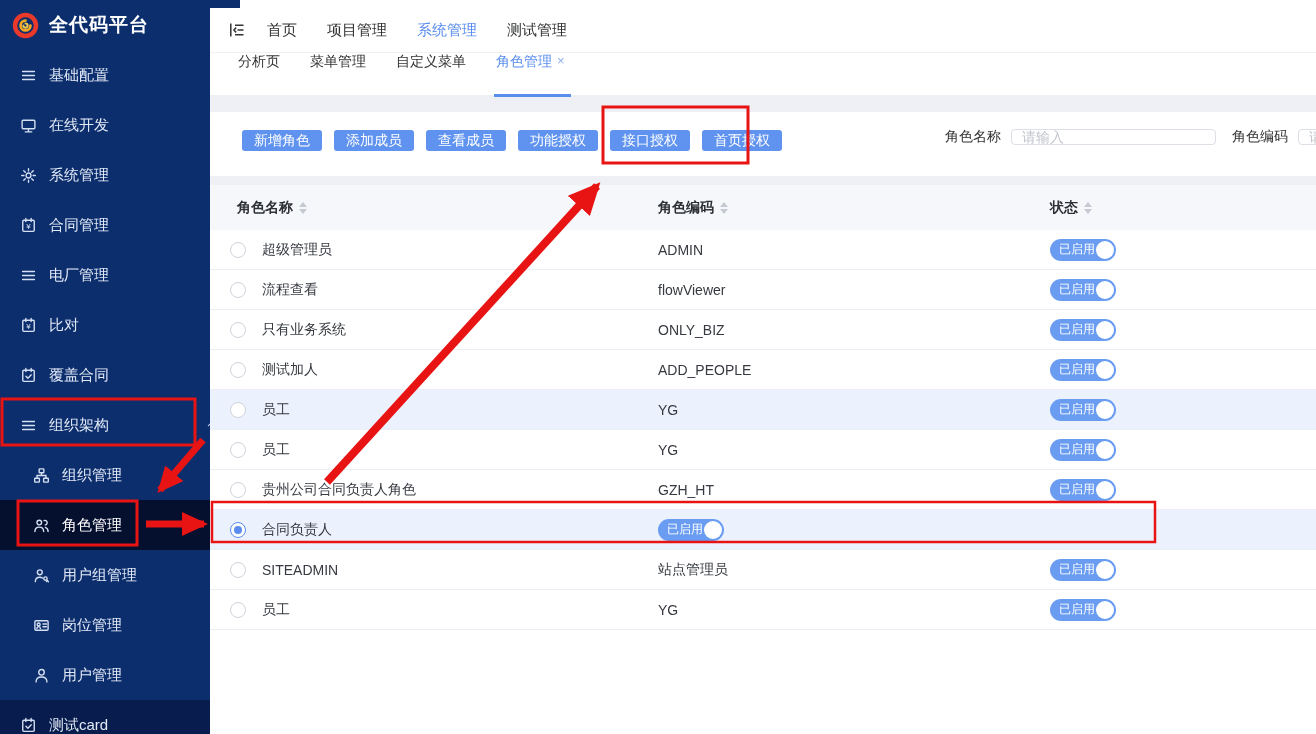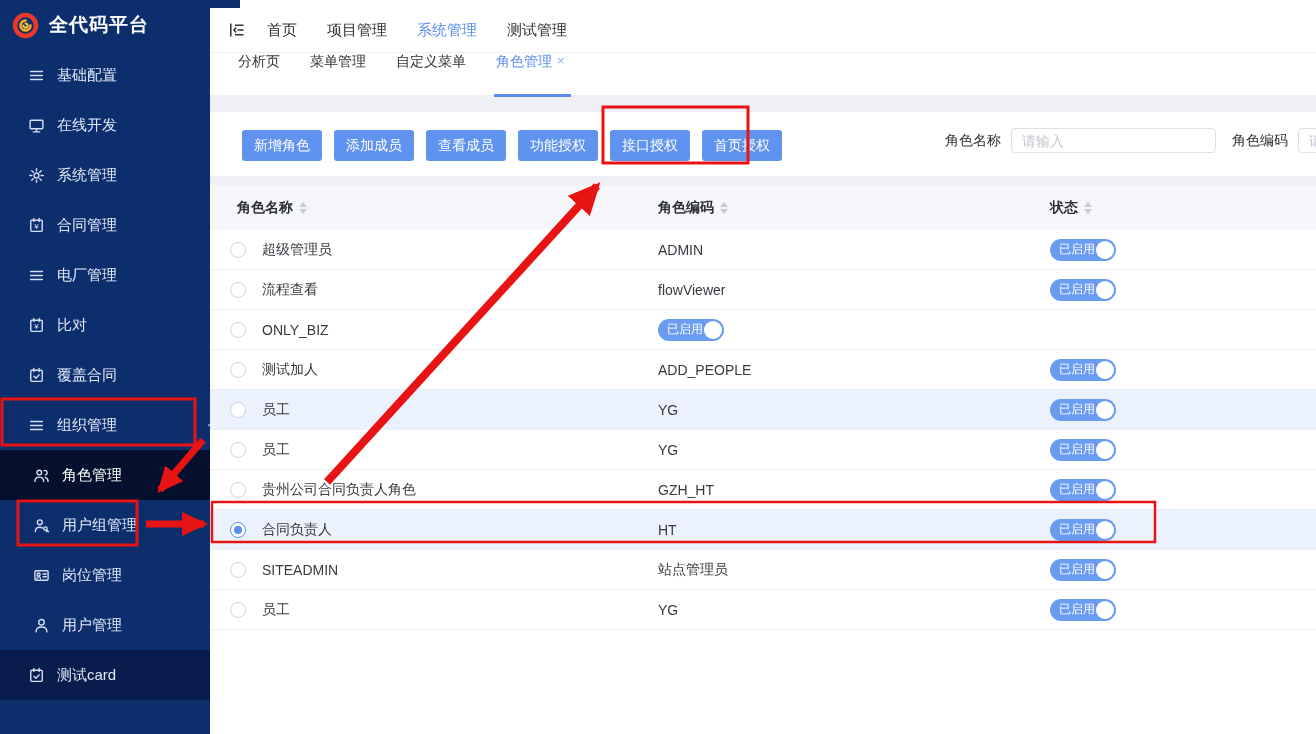--- a/index.html
+++ b/index.html
@@ -4,21 +4,21 @@
 <style>
   * { margin:0; padding:0; box-sizing:border-box; }
   html,body { width:1316px; height:734px; overflow:hidden; font-family:"Liberation Sans","DejaVu Sans",sans-serif; background:#fff; }
   body { position:relative; }
 
   
   .sidebar { position:absolute; left:0; top:0; width:240px; height:734px; background:#0c2e6d; color:#e2e9f6; display:flex; flex-direction:column; }
   .logo-row { height:50px; display:flex; align-items:center; padding-left:12px; flex:0 0 50px; }
   .logo-mark { width:27px; height:27px; margin-right:10px; flex:0 0 27px; }
   .logo-title { font-size:19px; font-weight:700; color:#ffffff; letter-spacing:1px; }
-  .s-item { height:50px; flex:0 0 50px; display:flex; align-items:center; padding-left:28px; font-size:15px; cursor:pointer; }
+  .s-item { height:50px; flex:0 0 50px; display:flex; align-items:center; padding-left:20px; font-size:15px; cursor:pointer; }
   .s-item .s-ico { width:17px; height:17px; margin-right:12px; display:inline-flex; color:#d6e0f3; }
   .s-item .s-ico svg { width:17px; height:17px; }
   .chev { width:8px; height:8px; border-right:1.6px solid #c7d2ea; border-bottom:1.6px solid #c7d2ea; margin-left:auto; margin-right:22px; transform:rotate(45deg) translateY(-2px); }
   .chev.up { transform:rotate(225deg) translateY(-1px); }
   .s-item.sub { padding-left:33px; }
   .s-item.sub.active { background:#050f2e; color:#ffffff; }
   .s-item.bottom { background:#081c4d; }
 
   
   .main { position:absolute; left:210px; top:8px; width:1106px; height:734px; background:#fff; }
@@ -31,25 +31,25 @@
   .tab { display:flex; align-items:flex-start; margin-right:30px; font-size:14px; color:#333; position:relative; cursor:pointer; }
   .tab.active { color:#5a8dee; }
   .tab .close { font-size:13px; color:#8db1f3; margin-left:5px; cursor:pointer; }
   .tab.active::after { content:""; position:absolute; left:-2px; right:-6px; bottom:-2px; height:3px; background:#5a8dee; }
 
   .strip { background:#eef0f5; }
   .strip.a { height:15px; }
   .strip.b { height:9px; }
 
   .toolbar { height:64px; background:#fff; position:relative; display:flex; align-items:flex-start; padding:18px 0 0 32px; }
-  .btn { height:31px; border:none; border-radius:3px; background:#5f93ef; color:#fff; font-size:14px; font-family:Liberation Mono, monospace; padding:0 12px; margin-right:12px; cursor:pointer; white-space:nowrap; }
+  .btn { height:21px; border:none; border-radius:3px; background:#5f93ef; color:#fff; font-size:14px; font-family:Liberation Mono, monospace; padding:0 12px; margin-right:12px; cursor:pointer; white-space:nowrap; }
   .btn.hl { background:#9ab9f5; margin-left:8px; margin-right:20px; padding:0 15px; }
   .filters { position:absolute; left:735px; top:16px; display:flex; align-items:center; }
   .filters label { font-size:14px; color:#303133; margin-right:10px; white-space:nowrap; }
-  .filters input { width:205px; height:25px; border:1px solid #dcdfe6; border-radius:4px; padding:0 10px; font-size:14px; color:#0f172a; outline:none; font-family:inherit; }
+  .filters input { width:205px; height:16px; border:1px solid #dcdfe6; border-radius:4px; padding:0 10px; font-size:14px; color:#0f172a; outline:none; font-family:inherit; }
   .filters input::placeholder { color:#c0c4cc; }
   .filters .f2-label { margin-left:16px; }
   .filters .f2-input { width:130px; }
 
   
   .t-head { height:45px; background:#f6f7fa; display:grid; grid-template-columns:27px 421px 392px 1fr; align-items:center; font-size:14px; font-weight:700; color:#2d3035; }
   .h-cell { display:flex; align-items:center; }
   .sorters { display:inline-flex; flex-direction:column; margin-left:6px; gap:2px; }
   .car { width:0; height:0; border-left:4px solid transparent; border-right:4px solid transparent; }
   .car.u { border-bottom:5px solid #c5c9d2; }
@@ -147,22 +147,33 @@
           </svg>
         </span>
         <span>覆盖合同</span>
       </div>
       <div class="s-item">
         <span class="s-ico">
           <svg viewBox="0 0 16 16" fill="none" stroke="currentColor" stroke-width="1.5" stroke-linecap="round">
             <path d="M2.5 4.2h11M2.5 8h11M2.5 11.8h11"></path>
           </svg>
         </span>
+        <span>组织架构</span>
+        <span class="chev up"></span>
+      </div>
+      <div class="s-item sub">
+        <span class="s-ico">
+          <svg viewBox="0 0 16 16" fill="none" stroke="currentColor" stroke-width="1.3">
+            <rect x="5.8" y="1.8" width="4.4" height="3.6" rx=".5"></rect>
+            <rect x="1.6" y="10.6" width="4.4" height="3.6" rx=".5"></rect>
+            <rect x="10" y="10.6" width="4.4" height="3.6" rx=".5"></rect>
+            <path d="M8 5.4v2.6M3.8 10.6V8h8.4v2.6"></path>
+          </svg>
+        </span>
         <span>组织管理</span>
-        <span class="chev up"></span>
       </div>
       <div class="s-item sub active">
         <span class="s-ico">
           <svg viewBox="0 0 16 16" fill="none" stroke="currentColor" stroke-width="1.3" stroke-linecap="round">
             <circle cx="5.9" cy="5.2" r="2.2"></circle>
             <path d="M1.8 13.6c0-2.6 1.9-4.1 4.1-4.1s4.1 1.5 4.1 4.1"></path>
             <path d="M10.4 3.4a2.1 2.1 0 1 1 1.2 4M11.6 9.7c1.7.5 2.6 1.9 2.6 3.9"></path>
           </svg>
         </span>
         <span>角色管理</span>
@@ -310,20 +321,21 @@
           <span class="toggle">
             <span class="t-label">已启用</span>
             <span class="knob"></span>
           </span>
         </div>
       </div>
       <div class="t-row">
         <div>
           <span class="radio" style="display: block;"></span>
         </div>
+        <div>只有业务系统</div>
         <div>ONLY_BIZ</div>
         <div>
           <span class="toggle">
             <span class="t-label">已启用</span>
             <span class="knob"></span>
           </span>
         </div>
       </div>
       <div class="t-row">
         <div>
@@ -375,21 +387,20 @@
             <span class="t-label">已启用</span>
             <span class="knob"></span>
           </span>
         </div>
       </div>
       <div class="t-row hl">
         <div>
           <span class="radio checked" style="display: block;"></span>
         </div>
         <div>合同负责人</div>
-        <div>HT</div>
         <div>
           <span class="toggle">
             <span class="t-label">已启用</span>
             <span class="knob"></span>
           </span>
         </div>
       </div>
       <div class="t-row">
         <div>
           <span class="radio" style="display: block;"></span>

